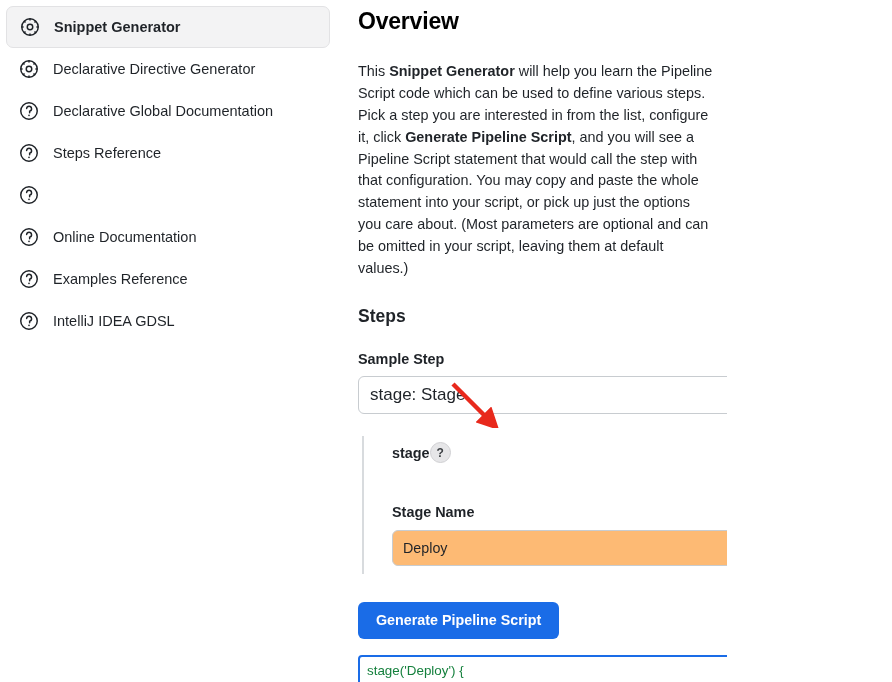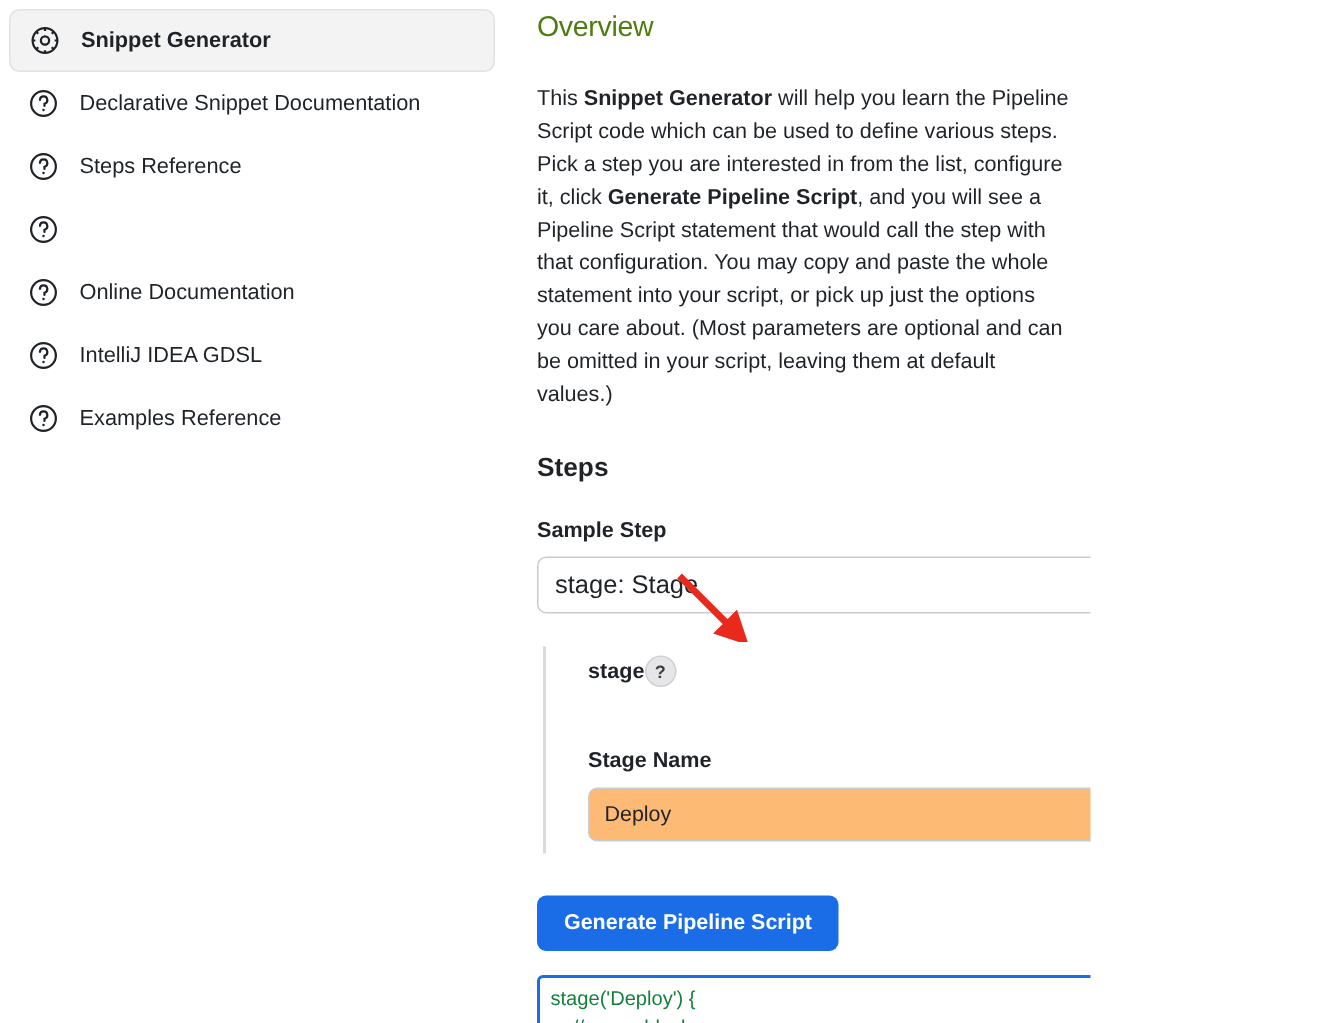--- a/index.html
+++ b/index.html
@@ -38,25 +38,25 @@
   .nav-icon { width: 22px; height: 22px; flex: 0 0 22px; display:block; }
   .nav-label { line-height: 1; }
 
   
   .main {
     flex: 1 1 auto;
     padding: 0 14px 0 18px;
     overflow: hidden;
   }
   h1.page-title {
-    font-size: 19px;
-    font-weight: normal;
+    font-size: 23px;
+    font-weight: bold;
     margin: 8px 0 26px 0;
     letter-spacing: -0.2px;
-    color: #4d7c0f;
+    color: #000000;
   }
   p.intro {
     font-size: 14.4px;
     line-height: 1.52;
     margin: 0 0 26px 0;
     color: #1f2328;
   }
   p.intro b { font-weight: bold; }
   h2.section-title {
     font-size: 17.5px;
@@ -241,30 +241,40 @@
       <span class="nav-icon">
         <svg viewBox="0 0 24 24" width="22" height="22" fill="none" stroke="#1f2328" stroke-width="1.6">
           <circle cx="12" cy="12" r="9"></circle>
             <circle cx="12" cy="12" r="3"></circle>
           <path d="M12 3v2M12 19v2M3 12h2M19 12h2M5.6 5.6l1.5 1.5M16.9 16.9l1.5 1.5M18.4 5.6l-1.5 1.5M7.1 16.9l-1.5 1.5"></path>
         </svg>
       </span>
       <span class="nav-label">Snippet Generator</span>
     </div>
 
-
-    <div class="nav-item">
-      <span class="nav-icon">
-        <svg viewBox="0 0 24 24" width="22" height="22" fill="none" stroke="#1f2328" stroke-width="1.6">
-          <circle cx="12" cy="12" r="9"></circle>
-          <path d="M9.4 9.3a2.7 2.7 0 1 1 3.3 2.9v1.6" stroke-linecap="round"></path>
-          <circle cx="12" cy="16.8" r="0.9" fill="#1f2328" stroke="none"></circle>
-        </svg>
-      </span>
-      <span class="nav-label">Declarative Snippet Documentation</span>
+    <div class="nav-item">
+      <span class="nav-icon">
+        <svg viewBox="0 0 24 24" width="22" height="22" fill="none" stroke="#1f2328" stroke-width="1.6">
+          <circle cx="12" cy="12" r="9"></circle>
+            <circle cx="12" cy="12" r="3"></circle>
+          <path d="M12 3v2M12 19v2M3 12h2M19 12h2M5.6 5.6l1.5 1.5M16.9 16.9l1.5 1.5M18.4 5.6l-1.5 1.5M7.1 16.9l-1.5 1.5"></path>
+        </svg>
+      </span>
+      <span class="nav-label">Declarative Directive Generator</span>
+    </div>
+
+    <div class="nav-item">
+      <span class="nav-icon">
+        <svg viewBox="0 0 24 24" width="22" height="22" fill="none" stroke="#1f2328" stroke-width="1.6">
+          <circle cx="12" cy="12" r="9"></circle>
+          <path d="M9.4 9.3a2.7 2.7 0 1 1 3.3 2.9v1.6" stroke-linecap="round"></path>
+          <circle cx="12" cy="16.8" r="0.9" fill="#1f2328" stroke="none"></circle>
+        </svg>
+      </span>
+      <span class="nav-label">Declarative Global Documentation</span>
     </div>
 
     <div class="nav-item">
       <span class="nav-icon">
         <svg viewBox="0 0 24 24" width="22" height="22" fill="none" stroke="#1f2328" stroke-width="1.6">
           <circle cx="12" cy="12" r="9"></circle>
           <path d="M9.4 9.3a2.7 2.7 0 1 1 3.3 2.9v1.6" stroke-linecap="round"></path>
           <circle cx="12" cy="16.8" r="0.9" fill="#1f2328" stroke="none"></circle>
         </svg>
       </span>
@@ -293,32 +303,32 @@
     </div>
 
     <div class="nav-item">
       <span class="nav-icon">
         <svg viewBox="0 0 24 24" width="22" height="22" fill="none" stroke="#1f2328" stroke-width="1.6">
           <circle cx="12" cy="12" r="9"></circle>
           <path d="M9.4 9.3a2.7 2.7 0 1 1 3.3 2.9v1.6" stroke-linecap="round"></path>
           <circle cx="12" cy="16.8" r="0.9" fill="#1f2328" stroke="none"></circle>
         </svg>
       </span>
+      <span class="nav-label">Examples Reference</span>
+    </div>
+
+    <div class="nav-item">
+      <span class="nav-icon">
+        <svg viewBox="0 0 24 24" width="22" height="22" fill="none" stroke="#1f2328" stroke-width="1.6">
+          <circle cx="12" cy="12" r="9"></circle>
+          <path d="M9.4 9.3a2.7 2.7 0 1 1 3.3 2.9v1.6" stroke-linecap="round"></path>
+          <circle cx="12" cy="16.8" r="0.9" fill="#1f2328" stroke="none"></circle>
+        </svg>
+      </span>
       <span class="nav-label">IntelliJ IDEA GDSL</span>
-    </div>
-
-    <div class="nav-item">
-      <span class="nav-icon">
-        <svg viewBox="0 0 24 24" width="22" height="22" fill="none" stroke="#1f2328" stroke-width="1.6">
-          <circle cx="12" cy="12" r="9"></circle>
-          <path d="M9.4 9.3a2.7 2.7 0 1 1 3.3 2.9v1.6" stroke-linecap="round"></path>
-          <circle cx="12" cy="16.8" r="0.9" fill="#1f2328" stroke="none"></circle>
-        </svg>
-      </span>
-      <span class="nav-label">Examples Reference</span>
     </div>
 
   </nav>
 
   <main class="main">
 
     <h1 class="page-title">Overview</h1>
 
     <p class="intro"><span>This </span><b>Snippet Generator</b><span> will help you learn the Pipeline Script code which can be used to define various steps. Pick a step you are interested in from the list, configure it, click </span><b>Generate Pipeline Script</b><span>, and you will see a Pipeline Script statement that would call the step with that configuration. You may copy and paste the whole statement into your script, or pick up just the options you care about. (Most parameters are optional and can be omitted in your script, leaving them at default values.)</span></p>
 

